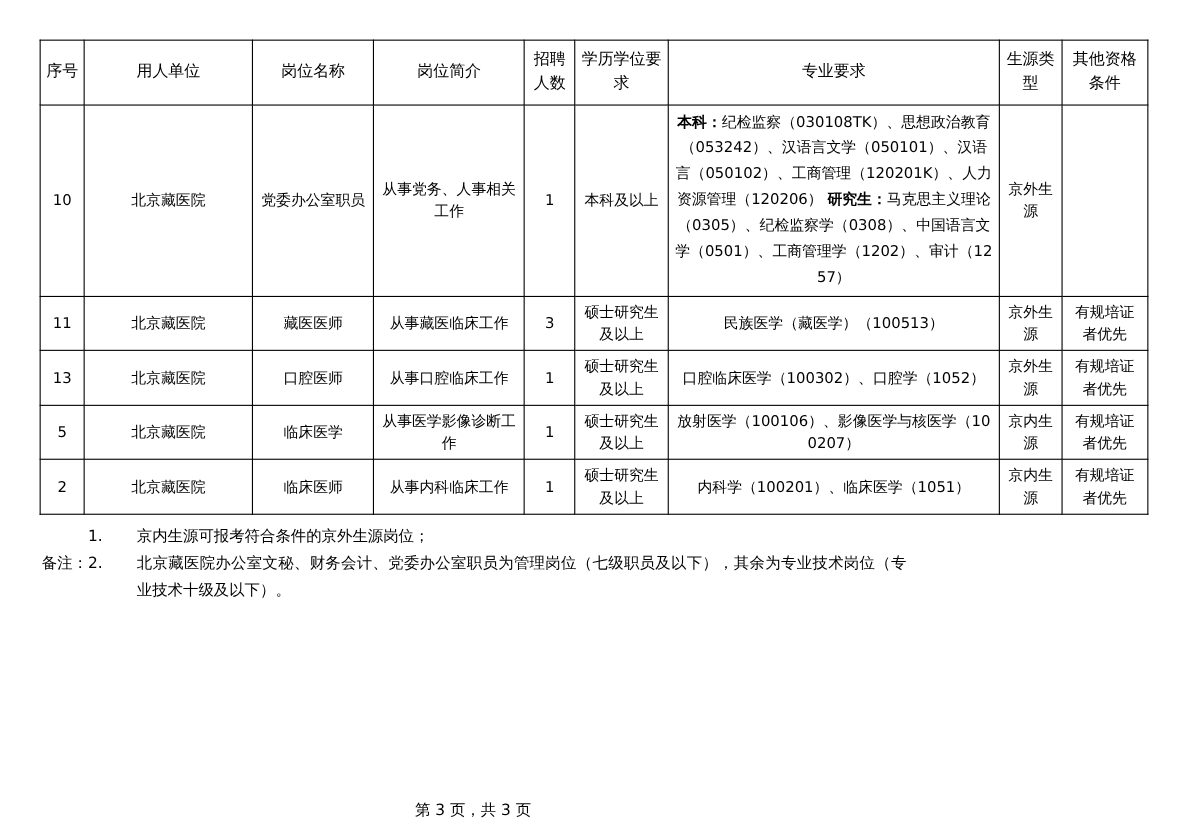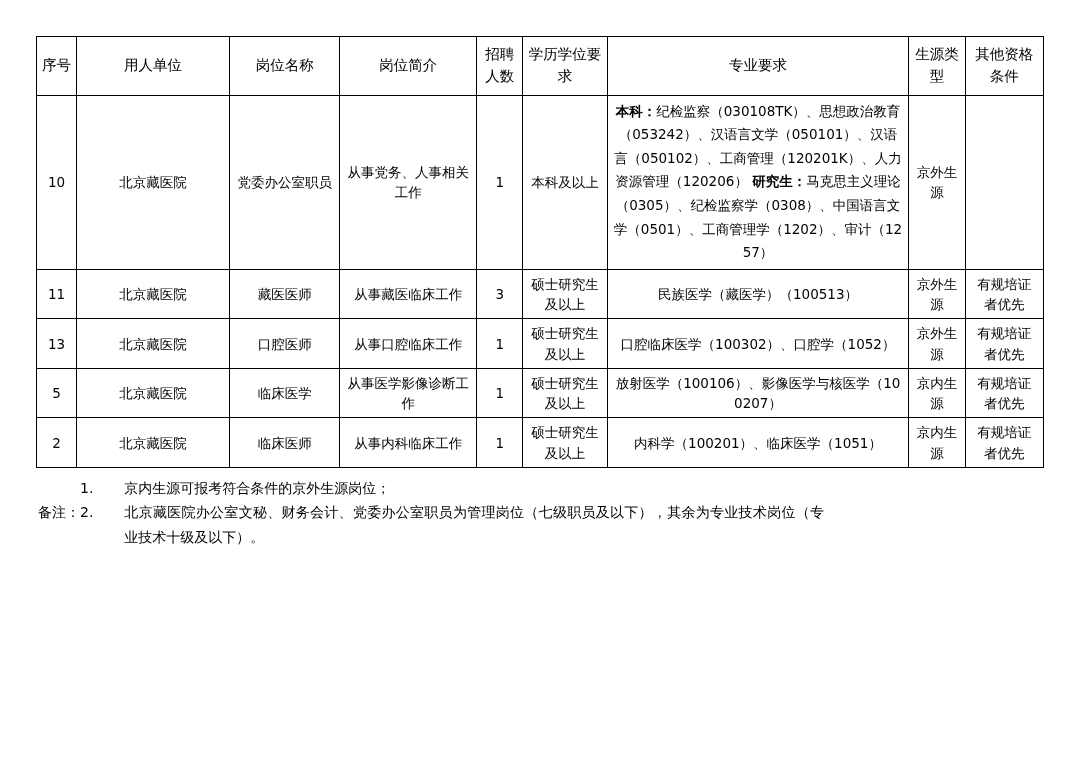--- a/index.html
+++ b/index.html
@@ -201,14 +201,15 @@
           <span class="note-text">京内生源可报考符合条件的京外生源岗位；</span>
         </div>
         <div class="note-item">
           <span class="note-num">2.</span>
           <span class="note-text">北京藏医院办公室文秘、财务会计、党委办公室职员为管理岗位（七级职员及以下），其余为专业技术岗位（专业技术十级及以下）。</span>
         </div>
       </div>
     </div>
   </div>
 
+  <div class="footer">第 3 页，共 3 页</div>
 
 </div>
 
 </body></html>

